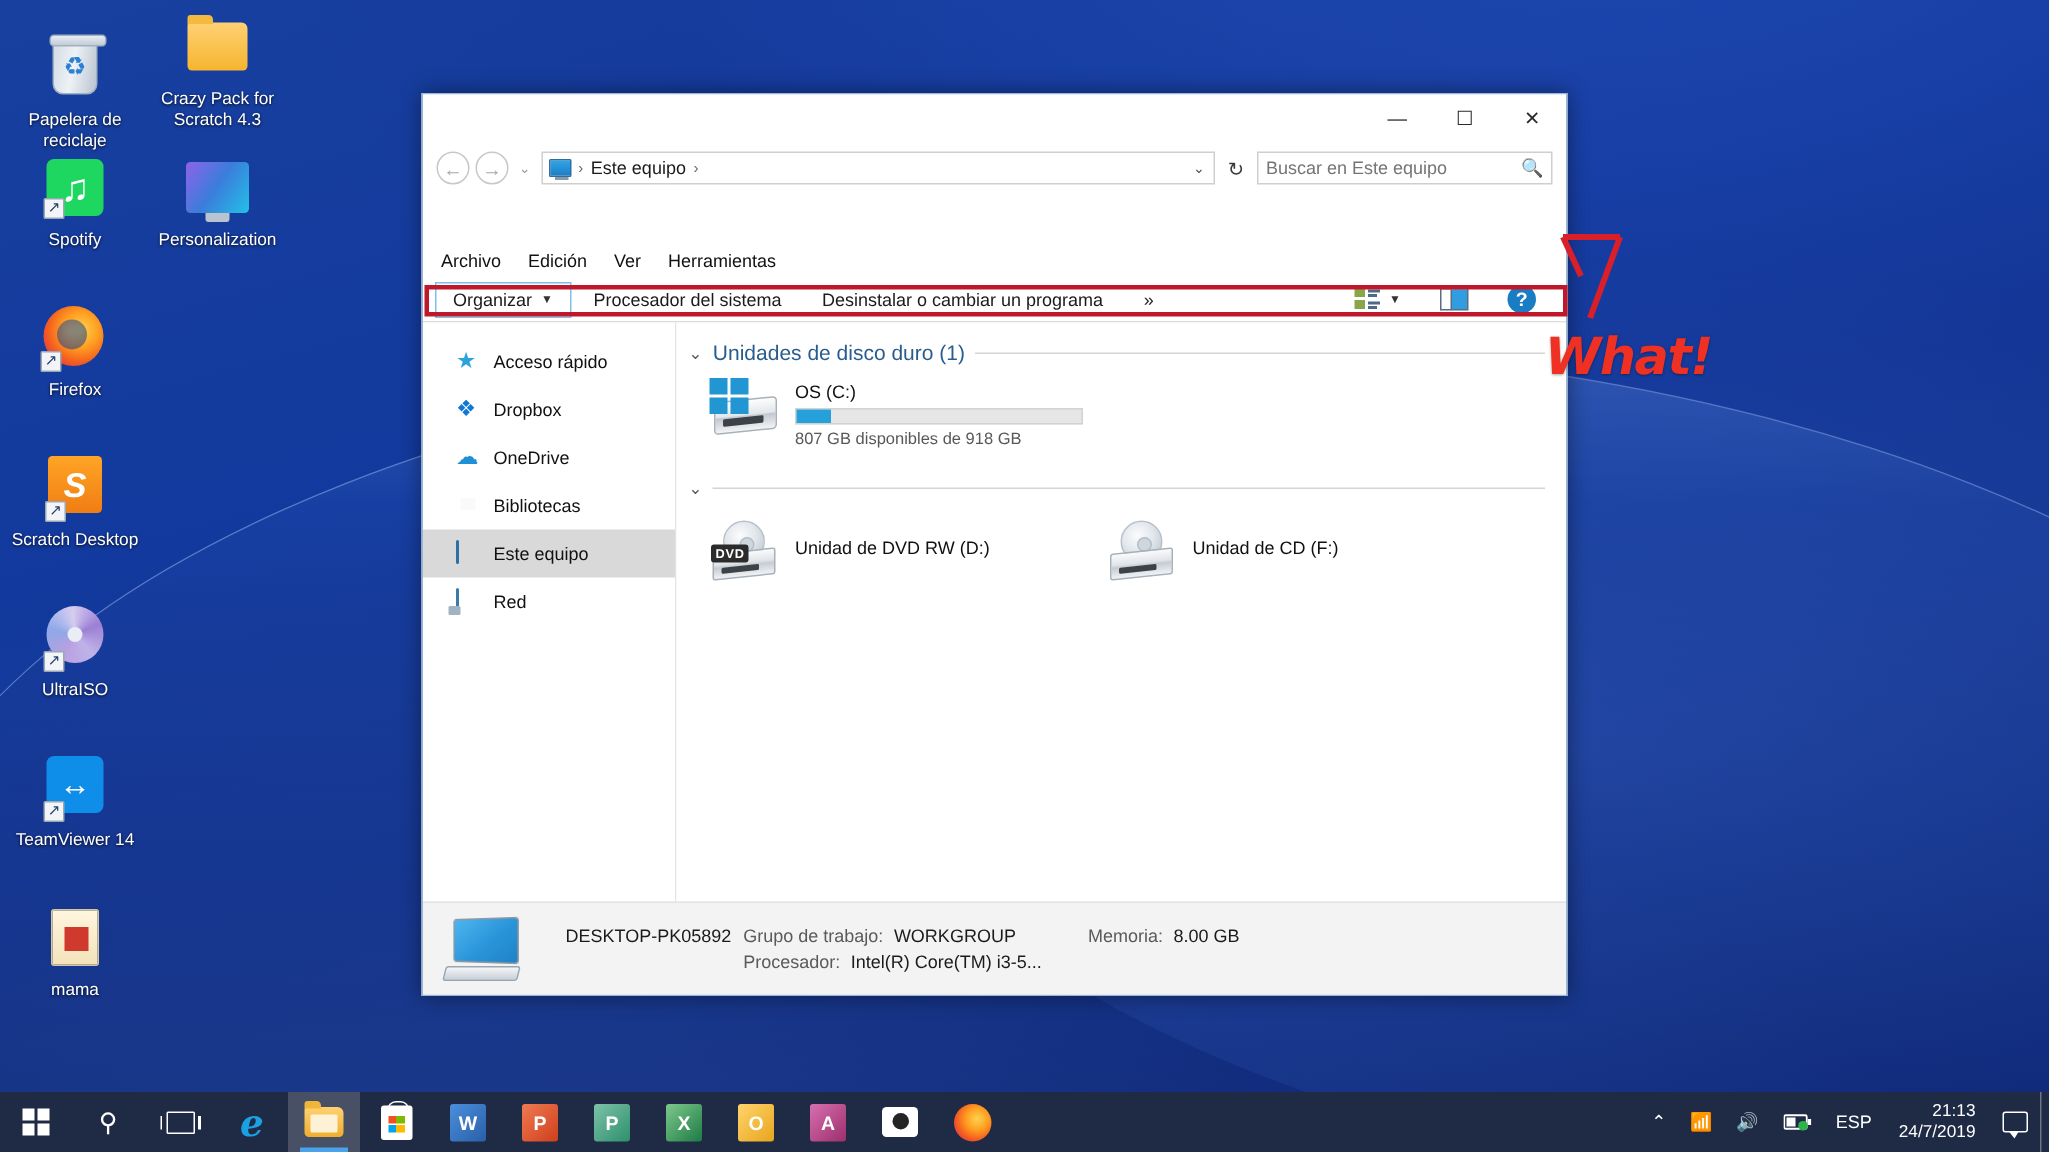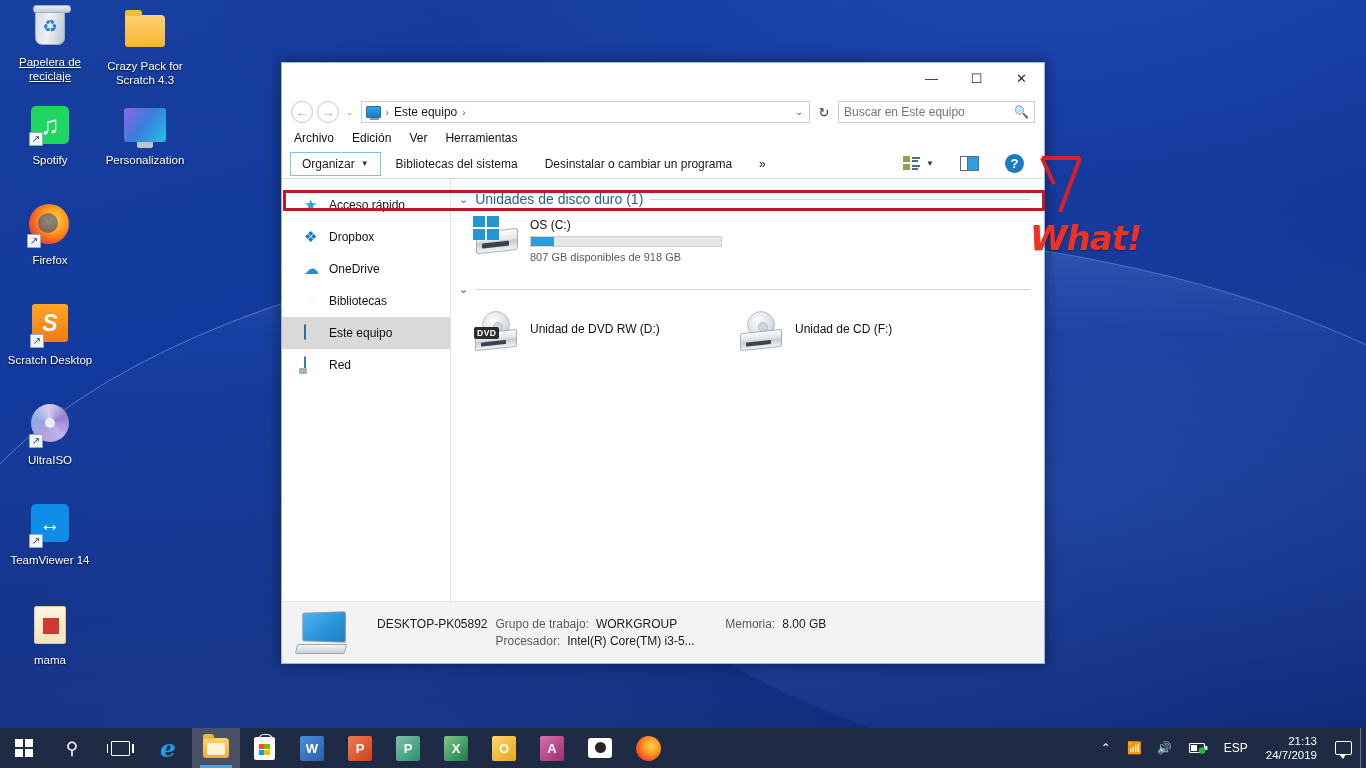--- a/index.html
+++ b/index.html
@@ -82,21 +82,21 @@
   .addressbar{flex:1;height:22px;border:1px solid #cfcfcf;background:#fff;display:flex;align-items:center;padding:0 4px;gap:5px;}
   .pcicon{width:15px;height:12px;background:linear-gradient(180deg,#30a5ea,#1b7fc4);border:1px solid #2f6fa0;border-radius:1px;position:relative;}
   .pcicon:after{content:"";position:absolute;left:3px;bottom:-3px;width:9px;height:2px;background:#8c9aa8;}
   .crumb{font-size:12px;color:#1b1b1b;}
   .crumbsep{font-size:10px;color:#6a6a6a;}
   .addr-caret{margin-left:auto;color:#4a4a4a;font-size:9px;padding-right:2px;}
   .refresh{width:20px;height:22px;display:flex;align-items:center;justify-content:center;color:#3a3a3a;font-size:13px;}
   .searchbox{width:197px;height:22px;border:1px solid #cfcfcf;background:#fff;display:flex;align-items:center;padding:0 5px;}
   .searchbox input{border:0;outline:0;flex:1;font-size:12px;color:#6d6d6d;font-family:"Liberation Sans",sans-serif;background:transparent;}
   .searchbox .mag{color:#4a6b8a;font-size:12px;}
-  .menubar{height:22px;display:flex;align-items:center;gap:18px;padding:0 12px;font-size:12px;color:#111;position:relative;}
+  .menubar{height:22px;display:flex;align-items:center;gap:18px;padding:0 12px;font-size:12px;color:#111;position:relative;margin-top:36px;}
   .menubar span{cursor:default;}
   #menu-highlight{position:absolute;left:1px;top:127px;width:762px;height:21px;border:3px solid #c0182b;pointer-events:none;z-index:6;}
   .toolbar{height:30px;border-bottom:1px solid #dcdcdc;display:flex;align-items:center;padding:0 8px;gap:3px;font-size:12px;color:#1b1b1b;background:#fff;}
   .tbtn{height:24px;padding:0 11px;display:flex;align-items:center;gap:6px;border:1px solid transparent;}
   .tbtn.active{border:1px solid #7bc2e8;background:#fff;}
   .caret{font-size:8px;color:#333;}
   .tb-right{margin-left:auto;display:flex;align-items:center;gap:2px;}
   .viewicon{width:17px;height:15px;position:relative;}
   .viewicon i{position:absolute;display:block;background:#4a6b8a;}
   .previcon{width:19px;height:15px;border:1px solid #5b6d7e;display:flex;}
@@ -206,21 +206,21 @@
   .showdesk{width:6px;height:40px;border-left:1px solid rgba(255,255,255,0.35);}
 </style>
 </head>
 <body>
 
 <div id="desktop">
   <div id="wallcurve"></div>
   <div id="wallcurve2"></div>
 </div>
 
-<div class="dicon" style="left:2px;top:2px;text-decoration:underline;">
+<div class="dicon" style="left:2px;top:20px;">
   <div class="glyph">
       <div class="ic-bin"></div>
     </div>
   <span class="lbl">Papelera de reciclaje</span>
 </div>
 <div class="dicon" style="left:97px;top:6px;">
   <div class="glyph">
       <div class="ic-folder"></div>
     </div>
   <span class="lbl">Crazy Pack for Scratch 4.3</span>
@@ -318,21 +318,21 @@
     <span>Edición</span>
     <span>Ver</span>
     <span>Herramientas</span>
   </div>
 
   <div class="toolbar">
     <div class="tbtn active">
       <span>Organizar</span>
       <span class="caret">▼</span>
     </div>
-    <div class="tbtn">Bibliotecas del sistema</div>
+    <div class="tbtn">Procesador del sistema</div>
     <div class="tbtn">Desinstalar o cambiar un programa</div>
     <div class="tbtn">»</div>
     <div class="tb-right">
       <div class="tbtn">
         <span class="viewicon">
           <i style="left:0;top:0;width:7px;height:6px;background:#8aa64a;"></i>
           <i style="left:0;top:8px;width:7px;height:6px;background:#8aa64a;"></i>
           <i style="left:9px;top:1px;width:8px;height:1.5px;"></i>
           <i style="left:9px;top:4px;width:6px;height:1.5px;"></i>
           <i style="left:9px;top:9px;width:8px;height:1.5px;"></i>

